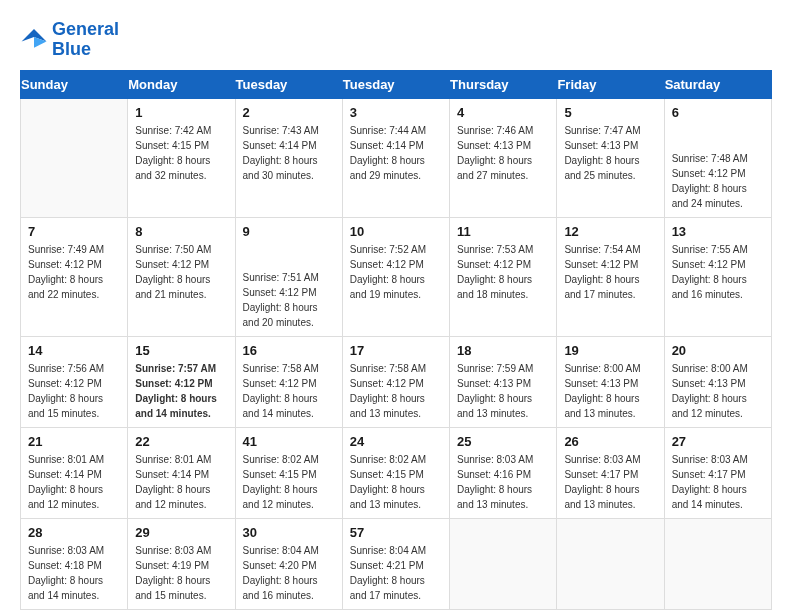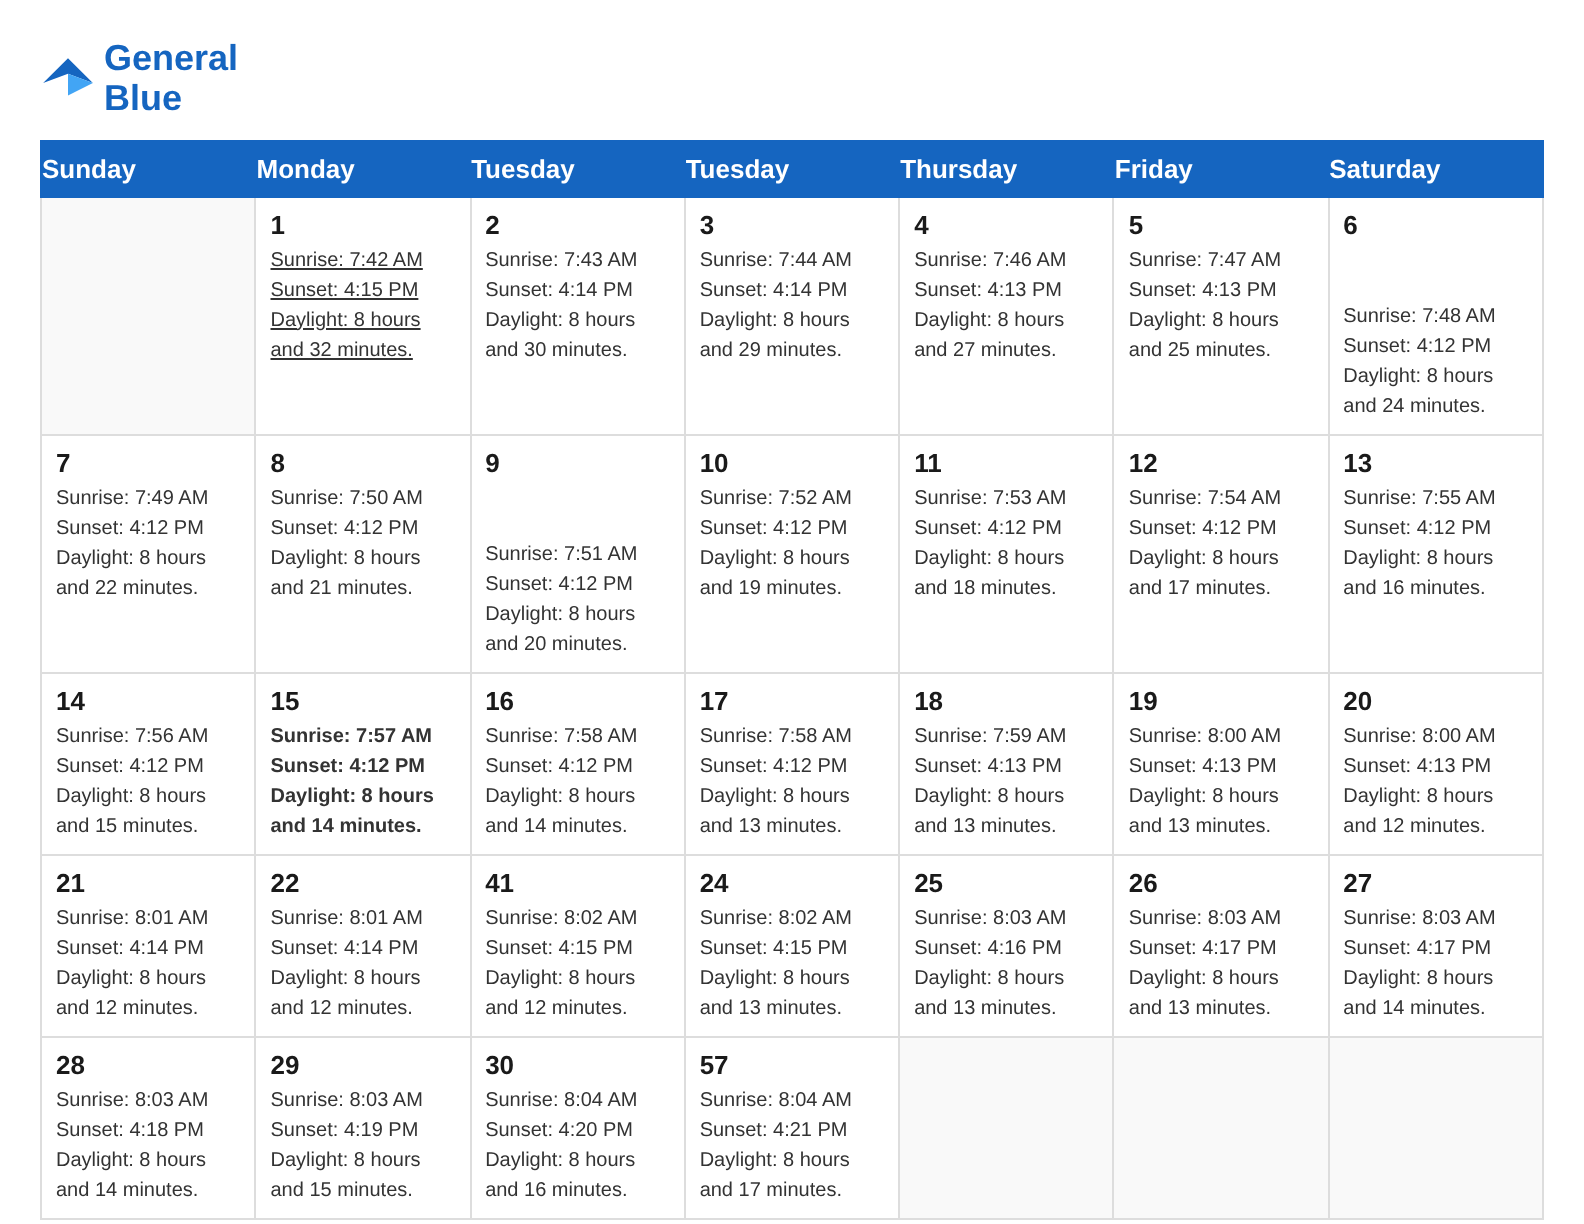--- a/index.html
+++ b/index.html
@@ -115,21 +115,21 @@
         <th>Thursday</th>
         <th>Friday</th>
         <th>Saturday</th>
       </tr>
   </thead>
   <tbody id="calendar-body">
   <tr>
         <td class="empty"></td>
         <td>
           <div class="day-number">1</div>
-          <div class="day-info" style="white-space: pre-line; text-decoration: underline;">Sunrise: 7:42 AM
+          <div class="day-info" style="white-space: pre-line;">Sunrise: 7:42 AM
 Sunset: 4:15 PM
 Daylight: 8 hours
 and 32 minutes.</div>
         </td>
         <td>
           <div class="day-number">2</div>
           <div class="day-info" style="white-space: pre-line;">Sunrise: 7:43 AM
 Sunset: 4:14 PM
 Daylight: 8 hours
 and 30 minutes.</div>

